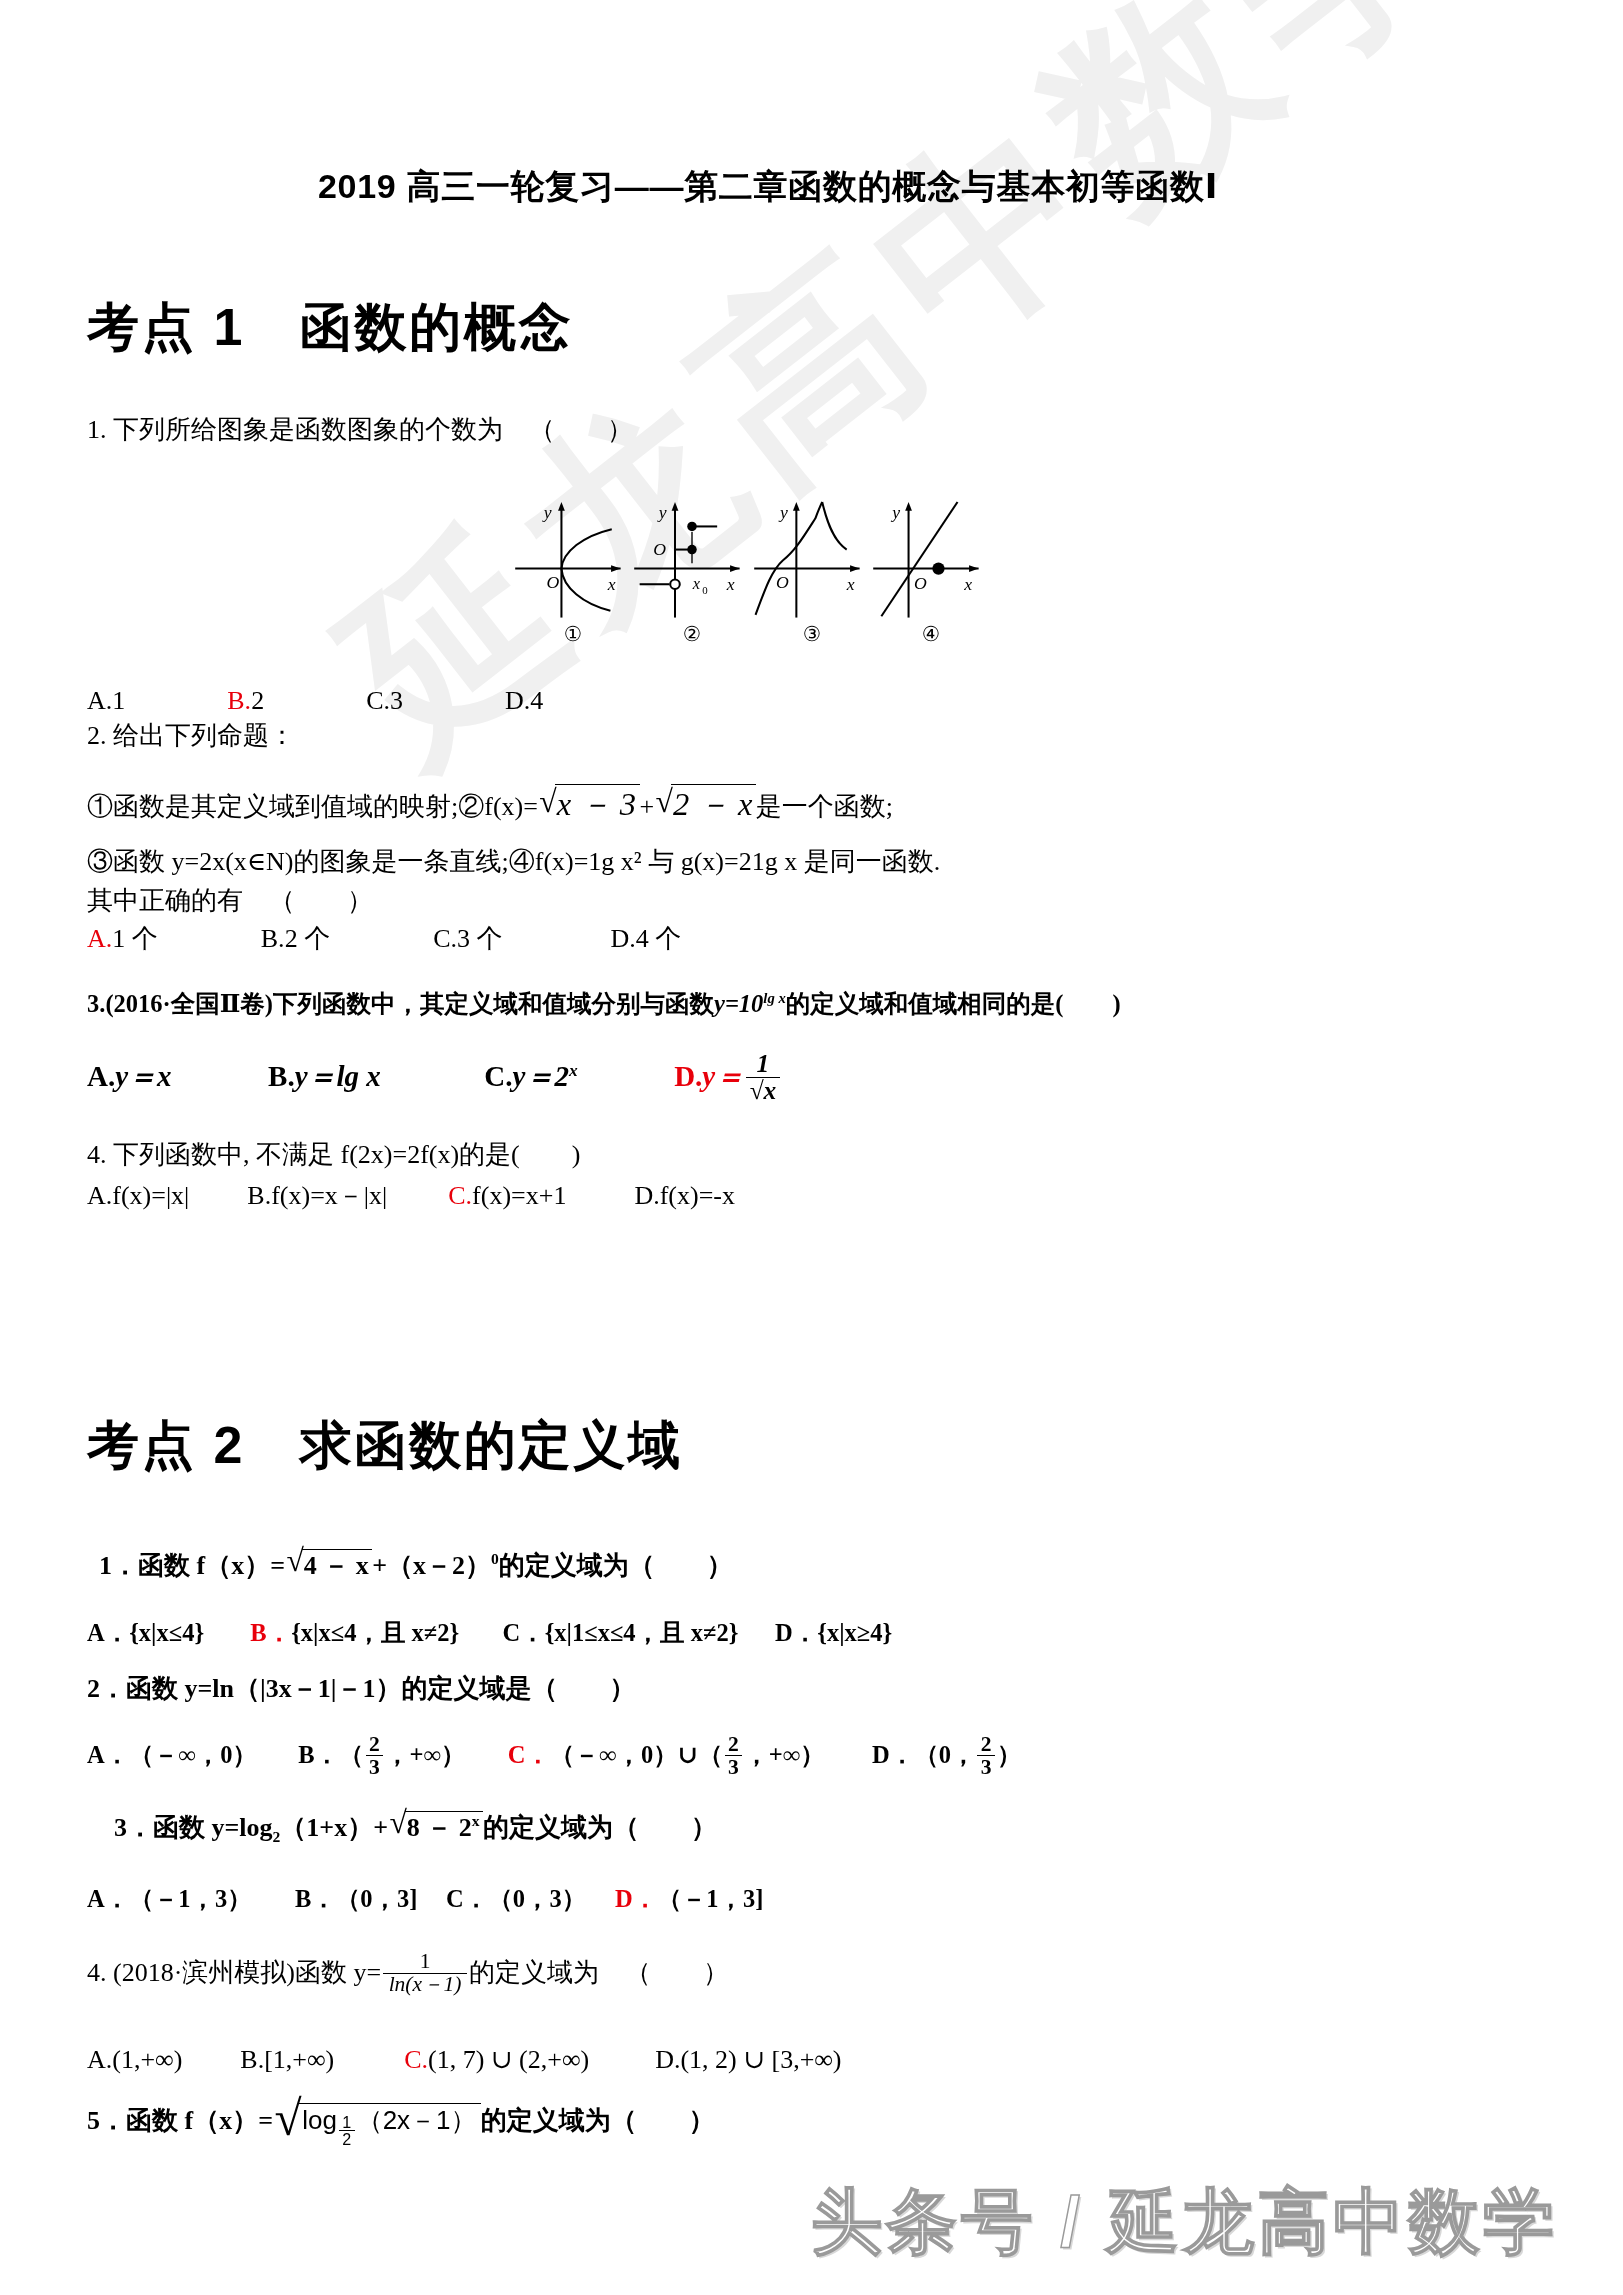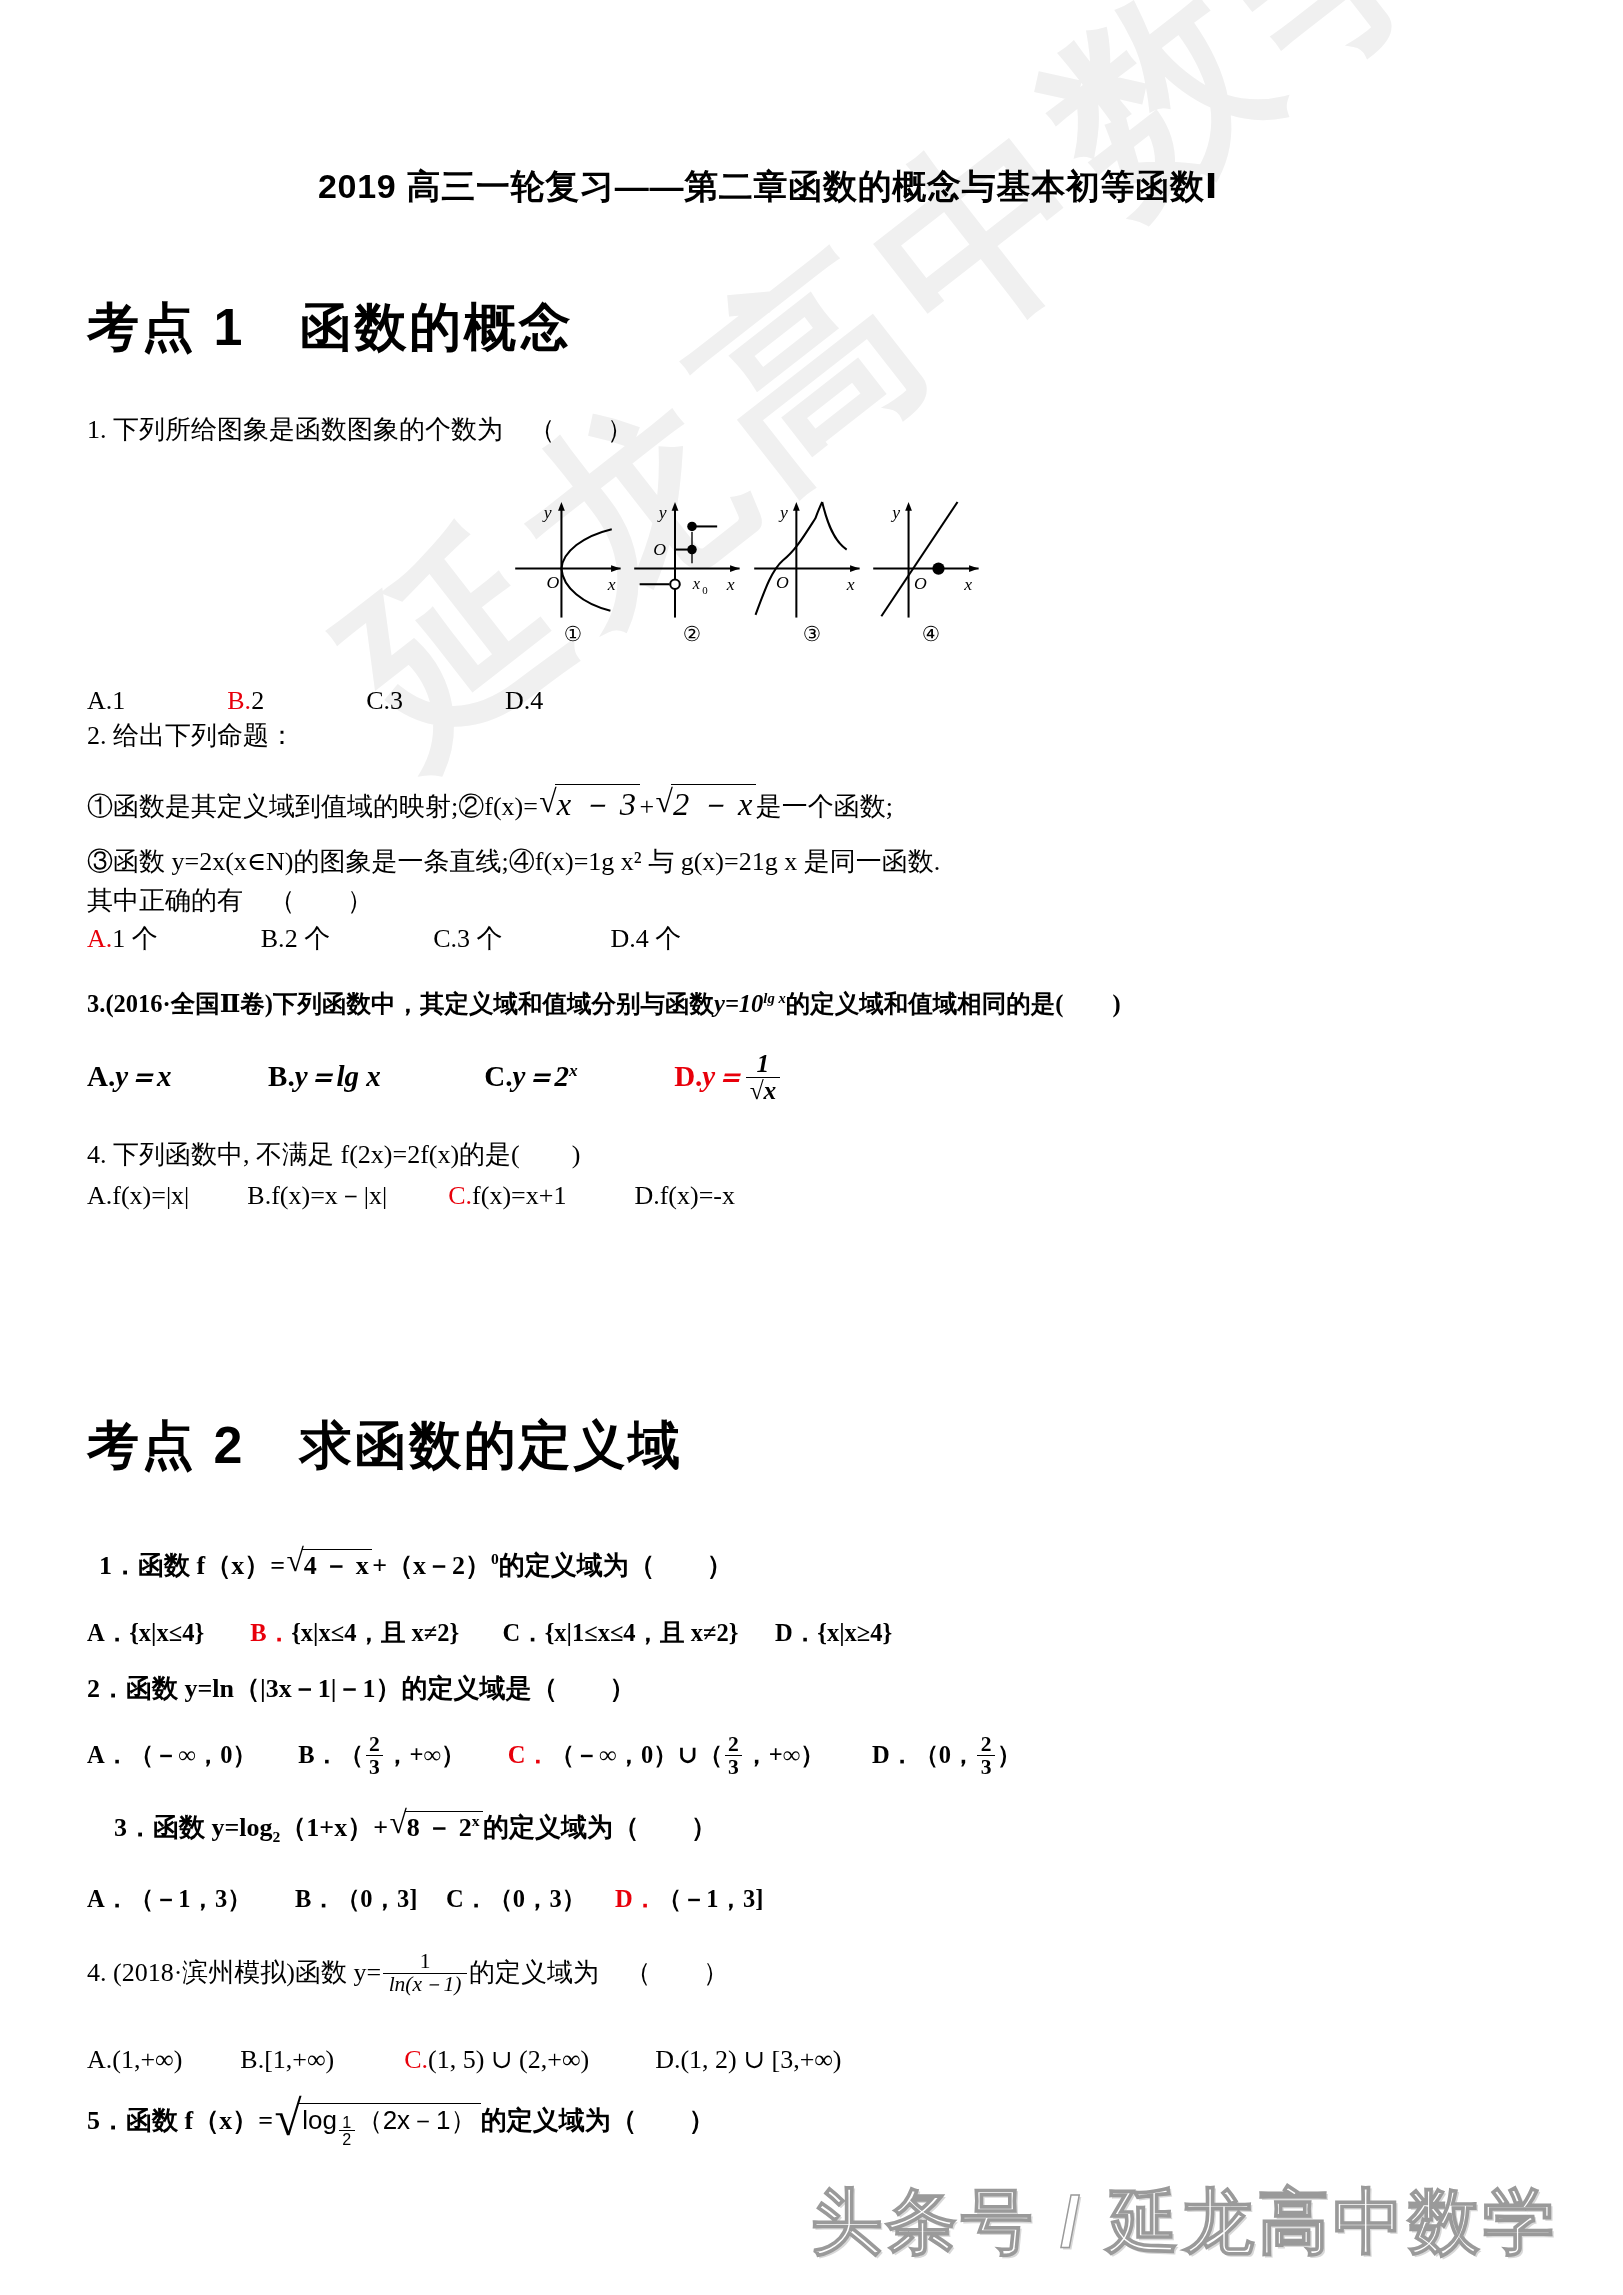--- a/index.html
+++ b/index.html
@@ -280,21 +280,21 @@
 
   <div class="ln" style="left:87px; top:1953px;">
     <span>4. (2018·滨州模拟)函数 y=</span><span class="frac" style="font-size:0.94em;"><span class="num" style="padding:0 13.6px;">1</span><span class="den ital" style="padding:0 5.5px;">ln(x－1)</span></span><span>的定义域为　（　　）</span>
   </div>
 
   <div class="ln" style="left:87px; top:2045px;">
     <span>A.</span><span>(1,+∞)</span>
     <span class="gap" style="width:45px;"></span>
     <span>B.</span><span>[1,+∞)</span>
     <span class="gap" style="width:57px;"></span>
-    <span class="red">C.</span><span>(1, 5) ∪ (2,+∞)</span>
+    <span class="red">C.</span><span>(1, 7) ∪ (2,+∞)</span>
     <span class="gap" style="width:53px;"></span>
     <span>D.</span><span>(1, 2) ∪ [3,+∞)</span>
   </div>
 
   <div class="ln bold" style="left:87px; top:2088px;">
     <span>5．函数 f（x）=</span><span class="sqrt"><span class="rad" style="font-size:1.9em; position:relative; top:0.12em;">√</span><span class="rand sans" style="font-weight:400; padding:1.4px 4.1px 0 2.7px;"><span>log</span><span class="frac small" style="top:0.34em;"><span class="num">1</span><span class="den">2</span></span><span>（2x－1）</span></span></span><span>的定义域为（　　）</span>
   </div>
 
 </div>
 

